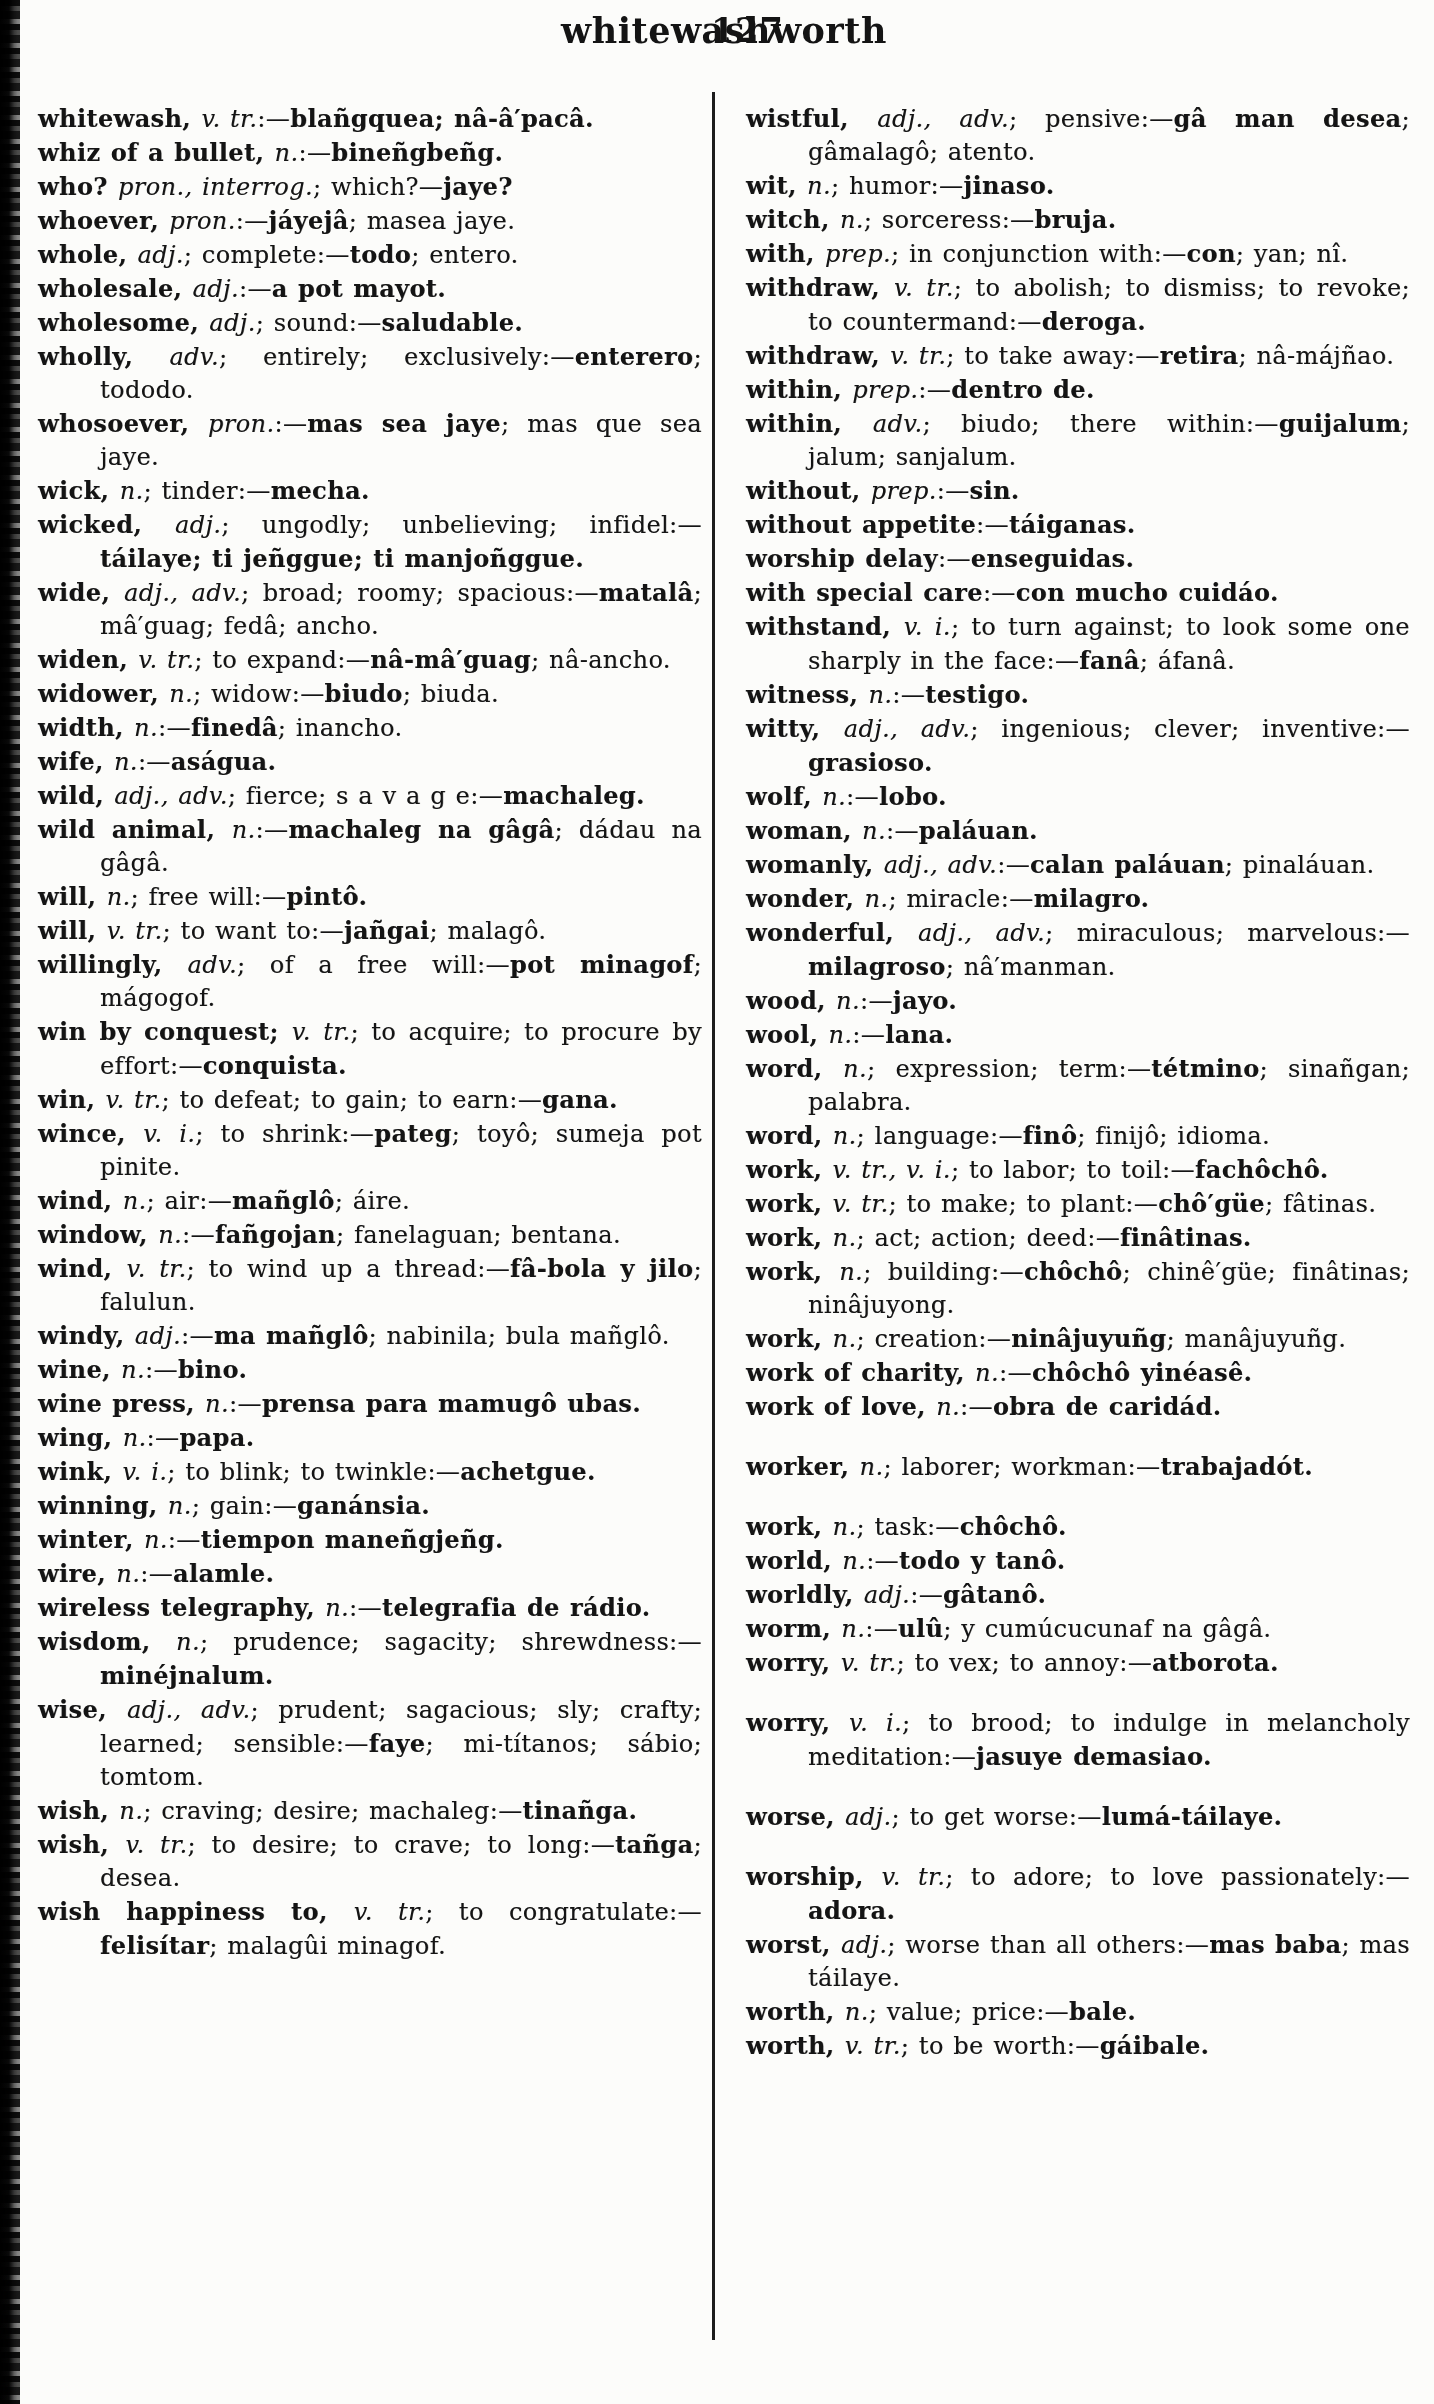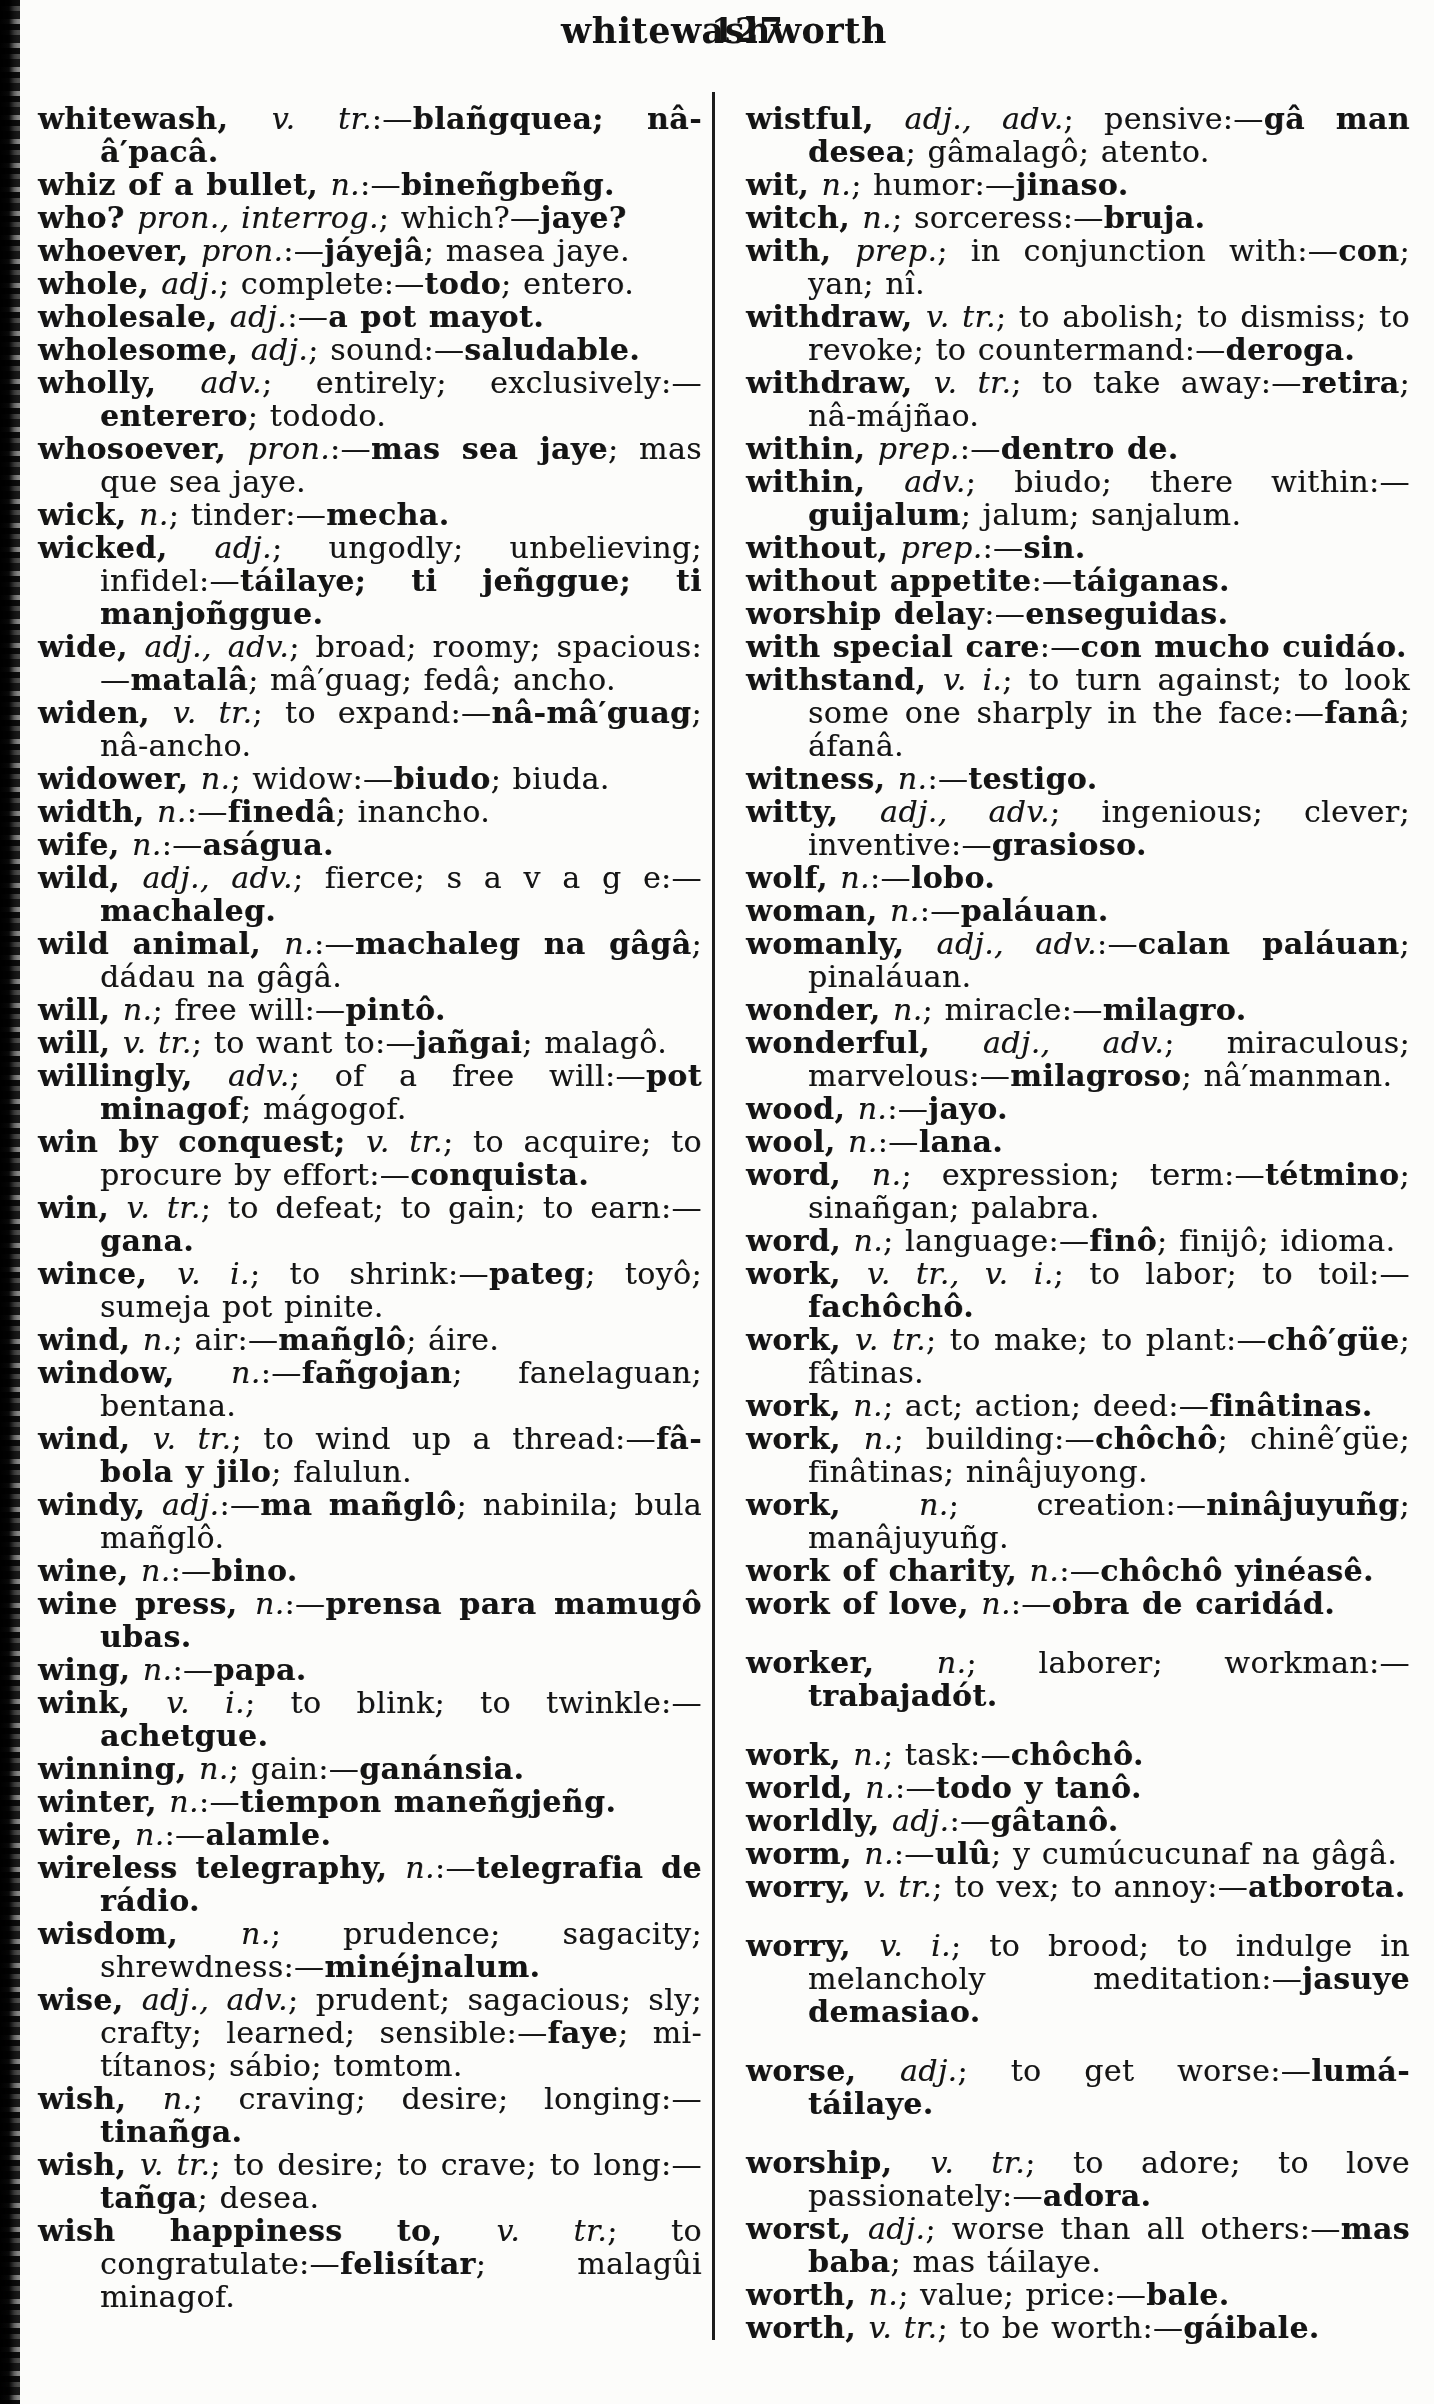--- a/index.html
+++ b/index.html
@@ -29,21 +29,21 @@
   .page-header .pagenum{
     position:absolute;left:50%;transform:translateX(-18%);
     font-size:34px;
   }
   .columns{
     position:absolute;top:102px;left:38px;width:1372px;
     display:flex;justify-content:space-between;
   }
   .col{
     width:664px;
-    font-size:30px;line-height:33px;letter-spacing:.4px;word-spacing:1.5px;
+    font-size:24px;line-height:33px;letter-spacing:.4px;word-spacing:1.5px;
     text-align:justify;
     text-shadow:.4px .4px 0 rgba(0,0,0,.38);
   }
   .divider{
     position:absolute;left:712px;top:92px;width:3px;height:2248px;
     background:#1c1c1c;
   }
   .entry{margin:0;padding-left:62px;text-indent:-62px;}
   .entry.gap{margin-top:26px;}
   .b{font-weight:bold;}
@@ -96,21 +96,21 @@
       <p class="entry"><span class="b">wine, </span><span class="i">n.</span><span class="r">:—</span><span class="b">bino.</span></p>
       <p class="entry"><span class="b">wine press, </span><span class="i">n.</span><span class="r">:—</span><span class="b">prensa para mamugô ubas.</span></p>
       <p class="entry"><span class="b">wing, </span><span class="i">n.</span><span class="r">:—</span><span class="b">papa.</span></p>
       <p class="entry"><span class="b">wink, </span><span class="i">v. i.</span><span class="r">; to blink; to twinkle:—</span><span class="b">achetgue.</span></p>
       <p class="entry"><span class="b">winning, </span><span class="i">n.</span><span class="r">; gain:—</span><span class="b">ganánsia.</span></p>
       <p class="entry"><span class="b">winter, </span><span class="i">n.</span><span class="r">:—</span><span class="b">tiempon maneñgjeñg.</span></p>
       <p class="entry"><span class="b">wire, </span><span class="i">n.</span><span class="r">:—</span><span class="b">alamle.</span></p>
       <p class="entry"><span class="b">wireless telegraphy, </span><span class="i">n.</span><span class="r">:—</span><span class="b">telegrafia de rádio.</span></p>
       <p class="entry"><span class="b">wisdom, </span><span class="i">n.</span><span class="r">; prudence; sagacity; shrewdness:—</span><span class="b">minéjnalum.</span></p>
       <p class="entry"><span class="b">wise, </span><span class="i">adj., adv.</span><span class="r">; prudent; sagacious; sly; crafty; learned; sensible:—</span><span class="b">faye</span><span class="r">; mi-títanos; sábio; tomtom.</span></p>
-      <p class="entry"><span class="b">wish, </span><span class="i">n.</span><span class="r">; craving; desire; longing:—</span><span class="b">tinañga.</span></p>
+      <p class="entry"><span class="b">wish, </span><span class="i">n.</span><span class="r">; craving; desire; machaleg:—</span><span class="b">tinañga.</span></p>
       <p class="entry"><span class="b">wish, </span><span class="i">v. tr.</span><span class="r">; to desire; to crave; to long:—</span><span class="b">tañga</span><span class="r">; desea.</span></p>
       <p class="entry"><span class="b">wish happiness to, </span><span class="i">v. tr.</span><span class="r">; to congratulate:—</span><span class="b">felisítar</span><span class="r">; malagûi minagof.</span></p>
     </div>
   <div class="col">
       <p class="entry"><span class="b">wistful, </span><span class="i">adj., adv.</span><span class="r">; pensive:—</span><span class="b">gâ man desea</span><span class="r">; gâmalagô; atento.</span></p>
       <p class="entry"><span class="b">wit, </span><span class="i">n.</span><span class="r">; humor:—</span><span class="b">jinaso.</span></p>
       <p class="entry"><span class="b">witch, </span><span class="i">n.</span><span class="r">; sorceress:—</span><span class="b">bruja.</span></p>
       <p class="entry"><span class="b">with, </span><span class="i">prep.</span><span class="r">; in conjunction with:—</span><span class="b">con</span><span class="r">; yan; nî.</span></p>
       <p class="entry"><span class="b">withdraw, </span><span class="i">v. tr.</span><span class="r">; to abolish; to dismiss; to revoke; to countermand:—</span><span class="b">deroga.</span></p>
       <p class="entry"><span class="b">withdraw, </span><span class="i">v. tr.</span><span class="r">; to take away:—</span><span class="b">retira</span><span class="r">; nâ-májñao.</span></p>

